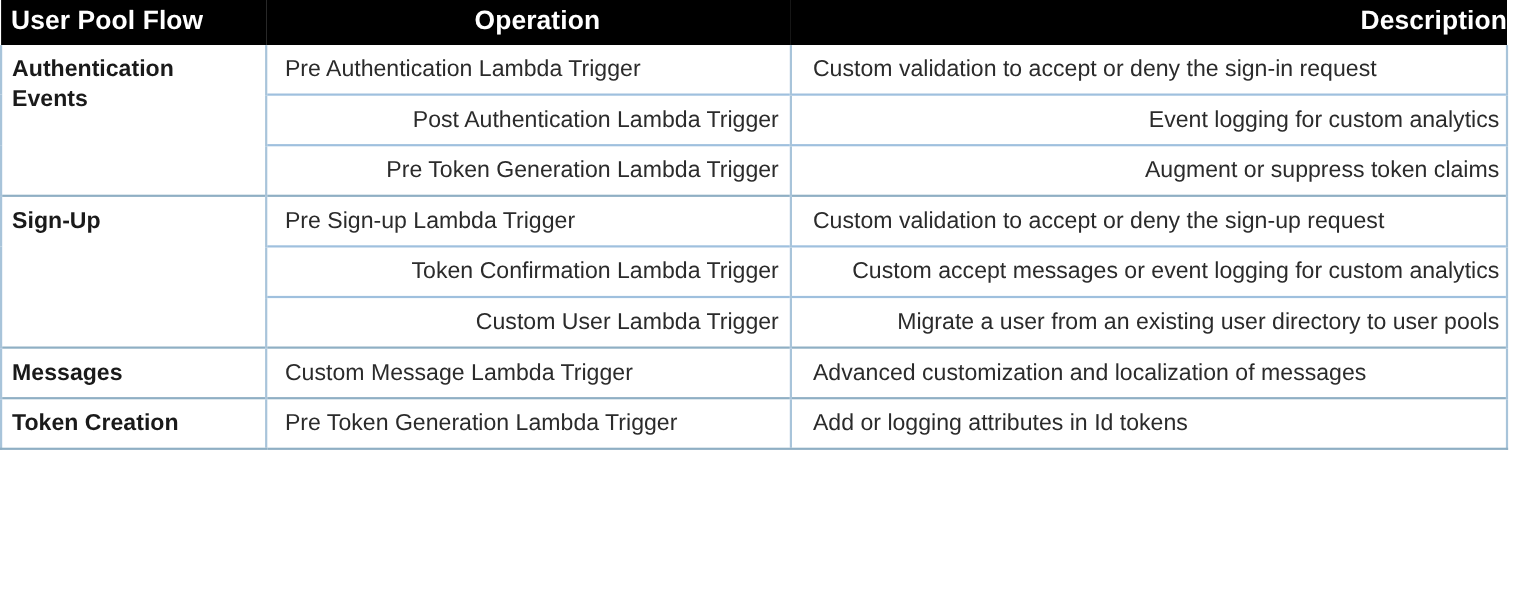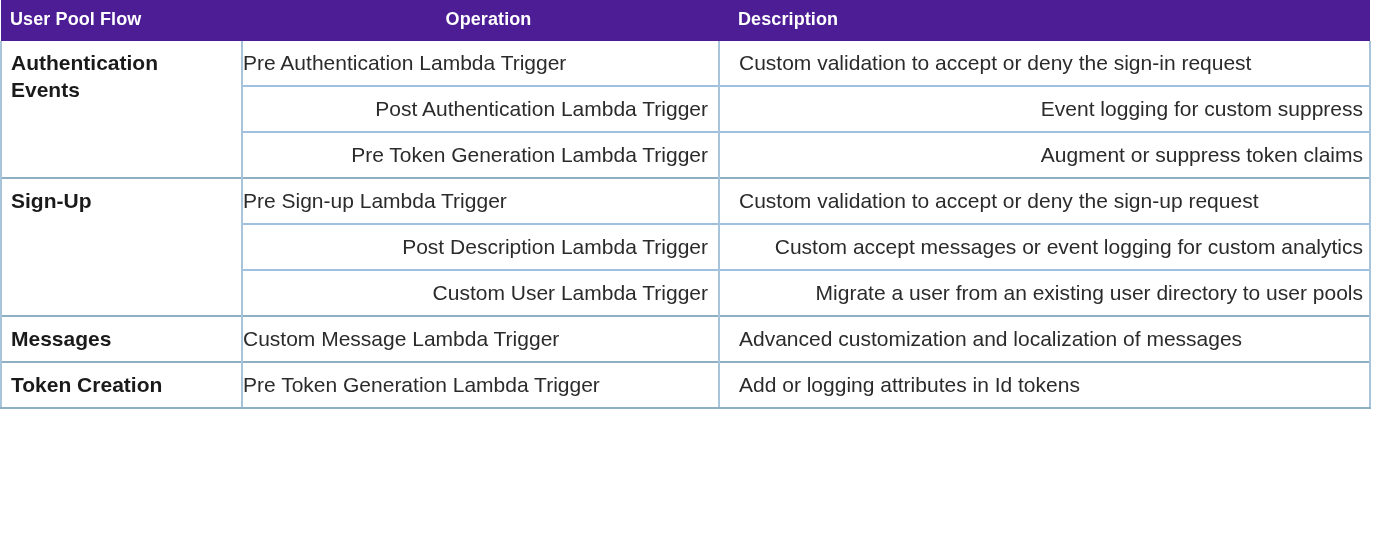--- a/index.html
+++ b/index.html
@@ -28,55 +28,55 @@
     width: 1369px;
     margin: 0;
   }
 
   col.c-flow  { width: 241px; }
   col.c-op    { width: 477px; }
   col.c-desc  { width: 651px; }
 
   
   thead th {
-    background: #4c1d95;
+    background: #000000;
     color: #ffffff;
-    font-size: 18px;
+    font-size: 24px;
     font-weight: bold;
     text-align: left;
     padding: 4px 0 7px 9px;
     height: 30px;
     line-height: 26px;
     border: none;
     vertical-align: middle;
     letter-spacing: 0.1px;
   }
   thead th.op-head { padding-left: 16px; text-align: center; }
-  thead th.desc-head { padding-left: 19px; }
+  thead th.desc-head { padding-left: 19px; text-align: right; }
 
   
   tbody td {
     font-size: 21px;
     line-height: 27px;
     color: #2b2b2b;
     vertical-align: top;
     padding: 8px 10px 9px 9px;
     background: #ffffff;
     margin-left: 43px;
   }
 
   td.flow-cell {
     font-weight: bold;
     color: #1a1a1a;
     padding-left: 9px;
     border-left: 2px solid #a8c4da;
   }
 
   td.op-cell {
-    padding-left: 0;
+    padding-left: 16px;
     border-left: 2px solid #a8c4da;
   }
 
   td.desc-cell {
     padding-left: 19px;
     padding-right: 6px;
     border-left: 2px solid #a8c4da;
     border-right: 2px solid #a8c4da;
   }
 
@@ -120,33 +120,33 @@
       </tr>
     </thead>
     <tbody>
         <tr class="group first-row">
           <td class="flow-cell" rowspan="3">Authentication Events</td>
           <td class="op-cell">Pre Authentication Lambda Trigger</td>
           <td class="desc-cell">Custom validation to accept or deny the sign-in request</td>
         </tr>
         <tr class="inner">
           <td class="op-cell">Post Authentication Lambda Trigger</td>
-          <td class="desc-cell">Event logging for custom suppress</td>
+          <td class="desc-cell">Event logging for custom analytics</td>
         </tr>
         <tr class="inner">
           <td class="op-cell">Pre Token Generation Lambda Trigger</td>
           <td class="desc-cell">Augment or suppress token claims</td>
         </tr>
         <tr class="group">
           <td class="flow-cell" rowspan="3">Sign-Up</td>
           <td class="op-cell">Pre Sign-up Lambda Trigger</td>
           <td class="desc-cell">Custom validation to accept or deny the sign-up request</td>
         </tr>
         <tr class="inner">
-          <td class="op-cell">Post Description Lambda Trigger</td>
+          <td class="op-cell">Token Confirmation Lambda Trigger</td>
           <td class="desc-cell">Custom accept messages or event logging for custom analytics</td>
         </tr>
         <tr class="inner">
           <td class="op-cell">Custom User Lambda Trigger</td>
           <td class="desc-cell">Migrate a user from an existing user directory to user pools</td>
         </tr>
         <tr class="group">
           <td class="flow-cell">Messages</td>
           <td class="op-cell">Custom Message Lambda Trigger</td>
           <td class="desc-cell">Advanced customization and localization of messages</td>

